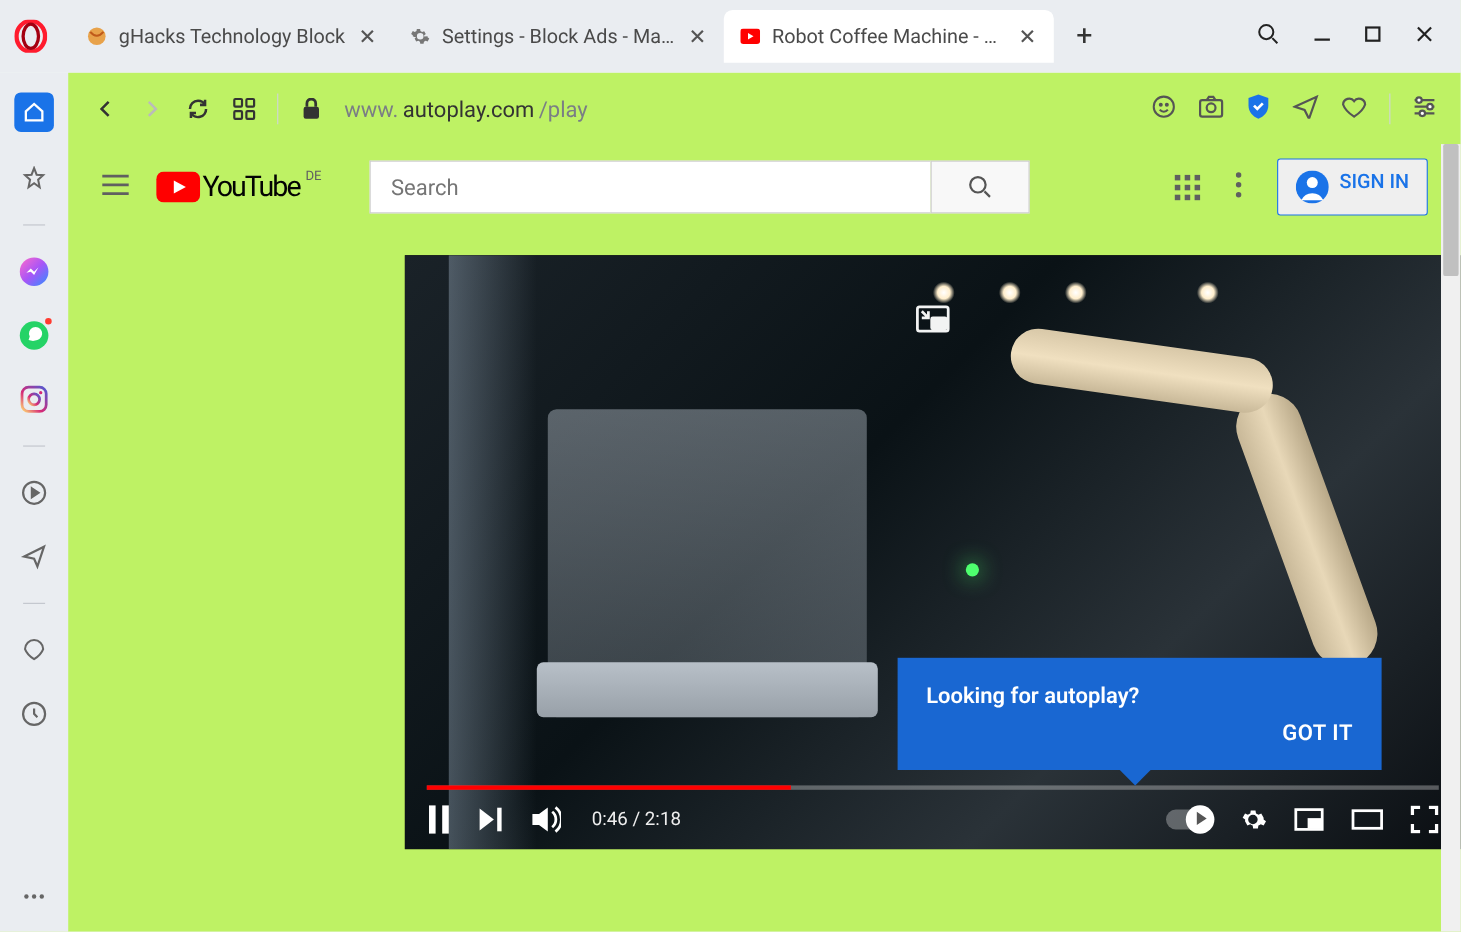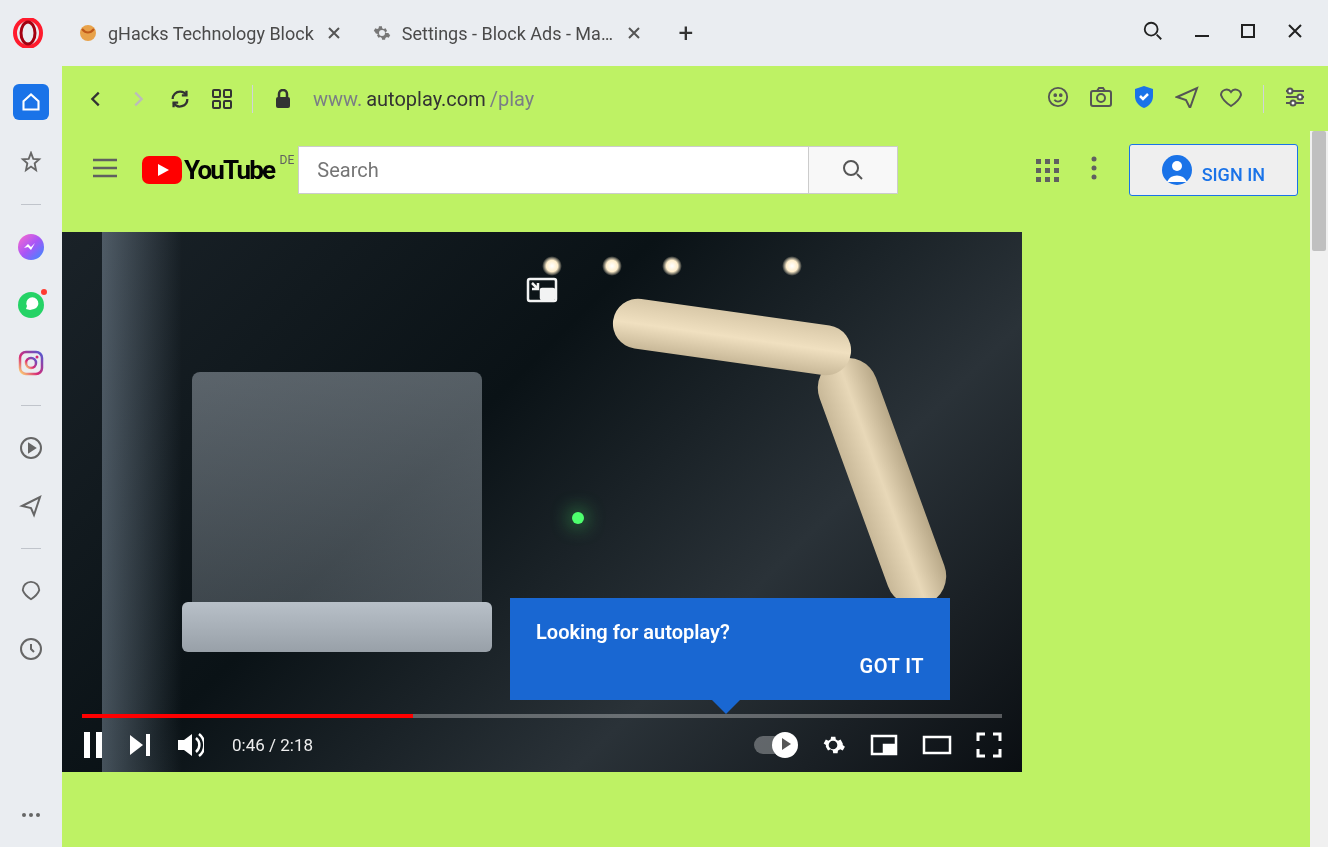--- a/index.html
+++ b/index.html
@@ -26,30 +26,30 @@
 .nav-btn{width:24px;height:24px;display:flex;align-items:center;justify-content:center;color:#333}
 .nav-btn.disabled{color:#bbb}
 .addr-sep{width:1px;height:28px;background:#d0d4da}
 .url{font-size:20px;color:#333;flex:1;display:flex;align-items:center;gap:4px}
 .url-grey{color:#7a7e85}
 .addr-icons{display:flex;gap:20px;align-items:center;color:#333}
 .shield{color:#1a73e8}
 .page{flex:1;overflow-y:auto;position:relative}
 .yt-header{height:76px;display:flex;align-items:center;padding:0 30px;gap:24px}
 .yt-logo{display:flex;align-items:center;gap:2px;position:relative}
-.yt-logo-text{font-weight:700;letter-spacing:-1.8px;font-size:26px;color:#030303}
+.yt-logo-text{font-weight:400;letter-spacing:-1.8px;font-size:26px;color:#030303}
 .yt-de{font-size:12px;color:#606060;position:absolute;top:-2px;right:-20px}
-.yt-search-wrap{flex:1;display:flex;max-width:600px;}
+.yt-search-wrap{flex:1;display:flex;max-width:600px;margin-left:40px}
 .yt-search{flex:1;height:48px;border:1px solid #ccc;border-right:none;padding:0 18px;font-size:20px;color:#606060;background:#fff}
 .yt-search-btn{width:90px;height:48px;border:1px solid #ccc;background:#f8f8f8;display:flex;align-items:center;justify-content:center}
 .yt-right{display:flex;align-items:center;gap:32px;margin-left:auto}
 .apps-grid{display:grid;grid-template-columns:repeat(3,5px);grid-template-rows:repeat(3,5px);gap:4px}
 .apps-grid span{background:#606060}
-.signin{display:flex;align-items:flex-end;gap:10px;border:1px solid #1a73e8;color:#1a73e8;padding:10px 32px;font-size:18px;font-weight:500;border-radius:3px}
-.video-wrap{display:flex;flex-direction:row;align-items:flex-end;padding:24px 0}
+.signin{display:flex;align-items:flex-start;gap:10px;border:1px solid #1a73e8;color:#1a73e8;padding:10px 16px;font-size:18px;font-weight:500;border-radius:3px}
+.video-wrap{display:flex;flex-direction:column;align-items:flex-end;padding:24px 0}
 .player{width:960px;height:540px;background:#000;position:relative;overflow:hidden}
 .video-scene{position:absolute;inset:0;background:linear-gradient(135deg,#1a2228 0%,#0a1216 40%,#2a3238 70%,#0a0e12 100%)}
 .robot-arm{position:absolute;right:110px;top:80px;width:320px;height:320px}
 .robot-arm::before{content:"";position:absolute;top:40px;right:0;width:60px;height:260px;background:linear-gradient(90deg,#c8b898,#e8d8b8,#b8a888);border-radius:30px;transform:rotate(-20deg)}
 .robot-arm::after{content:"";position:absolute;top:0;right:60px;width:240px;height:50px;background:linear-gradient(180deg,#d8c8a8,#f0e0c0,#c8b898);border-radius:25px;transform:rotate(8deg)}
 .dispenser{position:absolute;left:130px;top:140px;width:290px;height:280px;background:linear-gradient(180deg,rgba(200,210,220,0.4),rgba(160,170,180,0.3));border-radius:8px}
 .dispenser::after{content:"";position:absolute;bottom:0;left:-10px;right:-10px;height:50px;background:linear-gradient(180deg,#b8c0c8,#98a0a8);border-radius:6px}
 .glass-reflect{position:absolute;left:40px;top:0;width:80px;height:100%;background:linear-gradient(90deg,rgba(180,200,220,0.35),rgba(180,200,220,0))}
 .led{position:absolute;width:12px;height:12px;border-radius:50%;background:#4eff6e;box-shadow:0 0 20px #4eff6e}
 .led.l1{left:510px;top:280px}
@@ -101,20 +101,34 @@
             </svg>
           </span>
       </div>
       <div class="tab">
         <span class="tab-favicon">
             <svg width="18" height="18" viewBox="0 0 24 24" fill="#777">
               <path d="M12 8a4 4 0 100 8 4 4 0 000-8zm9 4a7 7 0 01-.1 1.2l2.1 1.6-2 3.5-2.5-1a7 7 0 01-2 1.2l-.4 2.6h-4l-.4-2.6a7 7 0 01-2-1.2l-2.5 1-2-3.5 2.1-1.6A7 7 0 013 12a7 7 0 01.1-1.2L1 9.2l2-3.5 2.5 1a7 7 0 012-1.2L7.9 3h4l.4 2.6a7 7 0 012 1.2l2.5-1 2 3.5-2.1 1.6c.1.4.1.8.1 1.2z"></path>
             </svg>
           </span>
         <span class="tab-title">Settings - Block Ads - Mana</span>
+        <span class="tab-close">
+            <svg width="14" height="14" viewBox="0 0 14 14">
+              <path d="M2 2 L12 12 M12 2 L2 12" stroke="currentColor" stroke-width="2"></path>
+            </svg>
+          </span>
+      </div>
+      <div class="tab active">
+        <span class="tab-favicon">
+            <svg width="18" height="14" viewBox="0 0 18 14">
+              <rect width="18" height="14" rx="3" fill="#ff0000"></rect>
+              <path d="M7 4 L12 7 L7 10 Z" fill="#fff"></path>
+            </svg>
+          </span>
+        <span class="tab-title">Robot Coffee Machine - Yo</span>
         <span class="tab-close">
             <svg width="14" height="14" viewBox="0 0 14 14">
               <path d="M2 2 L12 12 M12 2 L2 12" stroke="currentColor" stroke-width="2"></path>
             </svg>
           </span>
       </div>
       <div class="new-tab">+</div>
     </div>
     <div class="win-controls">
       <span class="win-btn"><svg width="22" height="22" viewBox="0 0 24 24" fill="none" stroke="currentColor" stroke-width="2">

